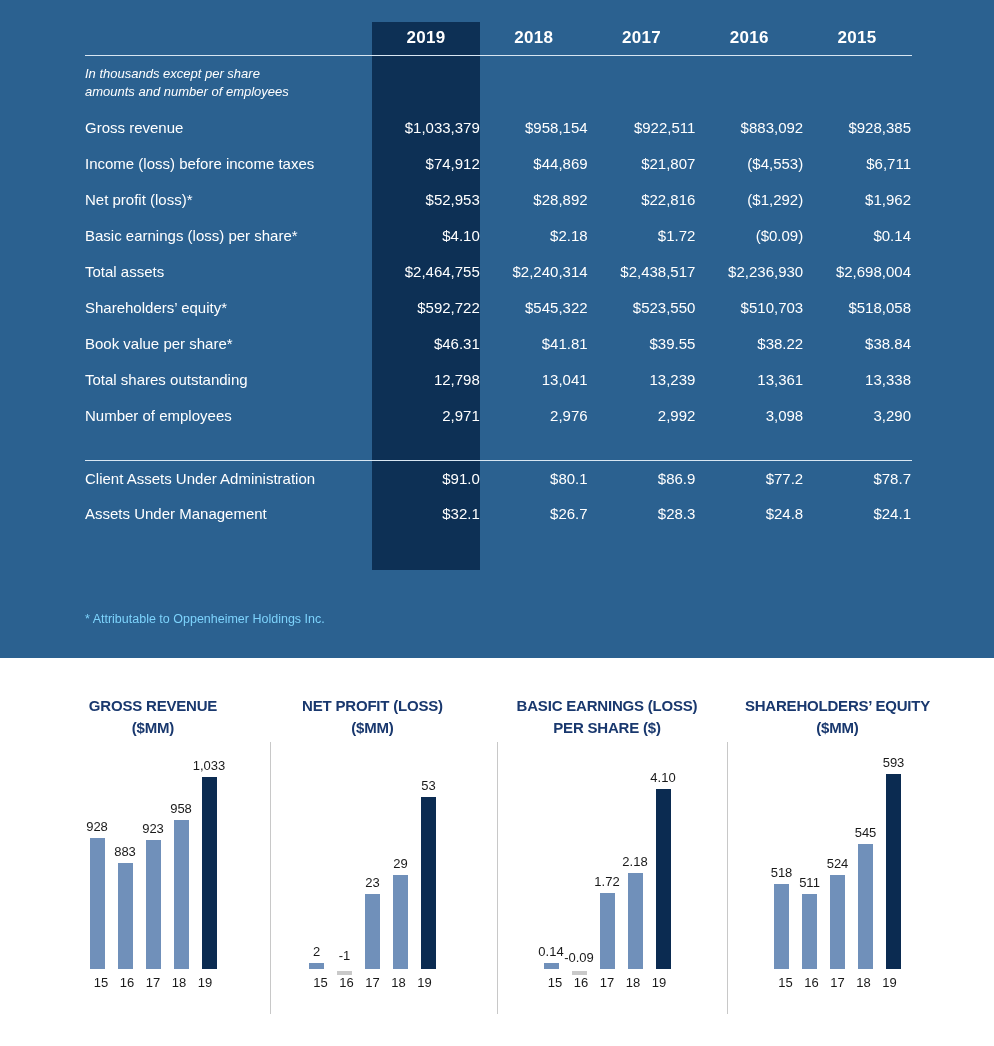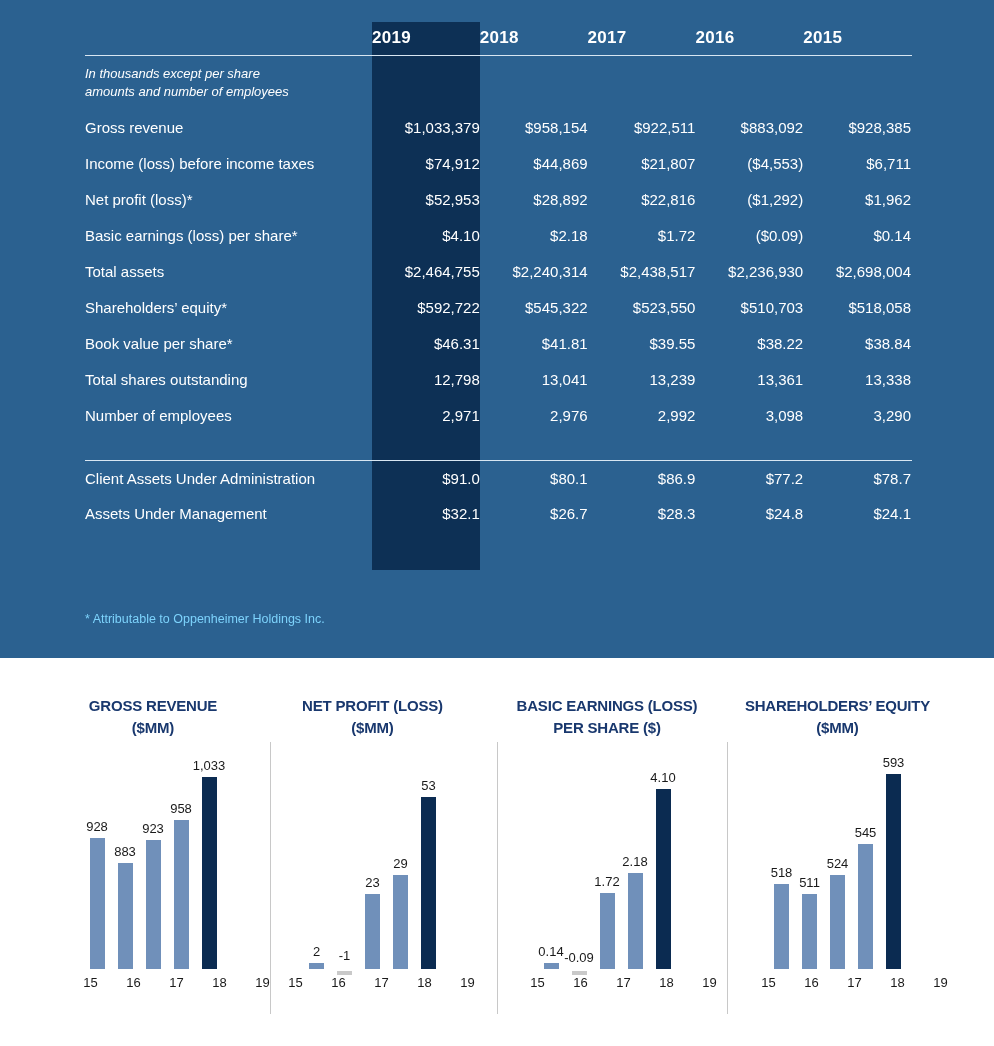--- a/index.html
+++ b/index.html
@@ -18,21 +18,21 @@
     background:var(--highlight-col);
   }
   .table-wrap {
     position:absolute; left:85px; top:20px; width:827px; color:#ffffff;
   }
   .grid-row {
     display:grid; grid-template-columns:287px repeat(5, 107.8px);
     align-items:center;
   }
   .year-row { height:35px; }
-  .year-cell { font-size:17px; font-weight:bold; letter-spacing:0.3px; }
+  .year-cell { text-align:center; font-size:17px; font-weight:bold; letter-spacing:0.3px; }
   .rule { border:none; border-top:1.5px solid var(--rule); margin:0; }
   .note { font-style:italic; font-size:13px; line-height:1.42; padding:9px 0 8px 0; }
   .data-row { height:36px; font-size:15px; }
   .row-label { text-align:left; }
   .row-value { text-align:right; }
   .billions-row { height:35px; font-size:15px; }
   .rule2 { margin-top:26px; }
   .note2 { padding:8px 0 6px 0; }
   .footnote {
     position:absolute; left:85px; top:612px; color:#7dd3fc; font-size:12.5px;
@@ -56,21 +56,21 @@
   }
   .bar-col {
     width:15px; height:100%; display:flex; flex-direction:column;
     align-items:center; justify-content:flex-end;
   }
   .bar-value {
     white-space:nowrap; font-size:13px; color:var(--chart-label); margin-bottom:4px;
   }
   .bar { width:15px; }
   .years-row {
-    margin-top:6px; display:flex; justify-content:flex-end; gap:28px;
+    margin-top:6px; display:flex; justify-content:center; gap:11px;
   }
   .year-label-cell { width:15px; display:flex; justify-content:center; }
   .year-label-cell span { white-space:nowrap; font-size:13px; color:var(--chart-label); }
 </style>
 </head>
 <body>
 
 <div class="blue-panel">
   <div class="highlight-col"></div>
 

